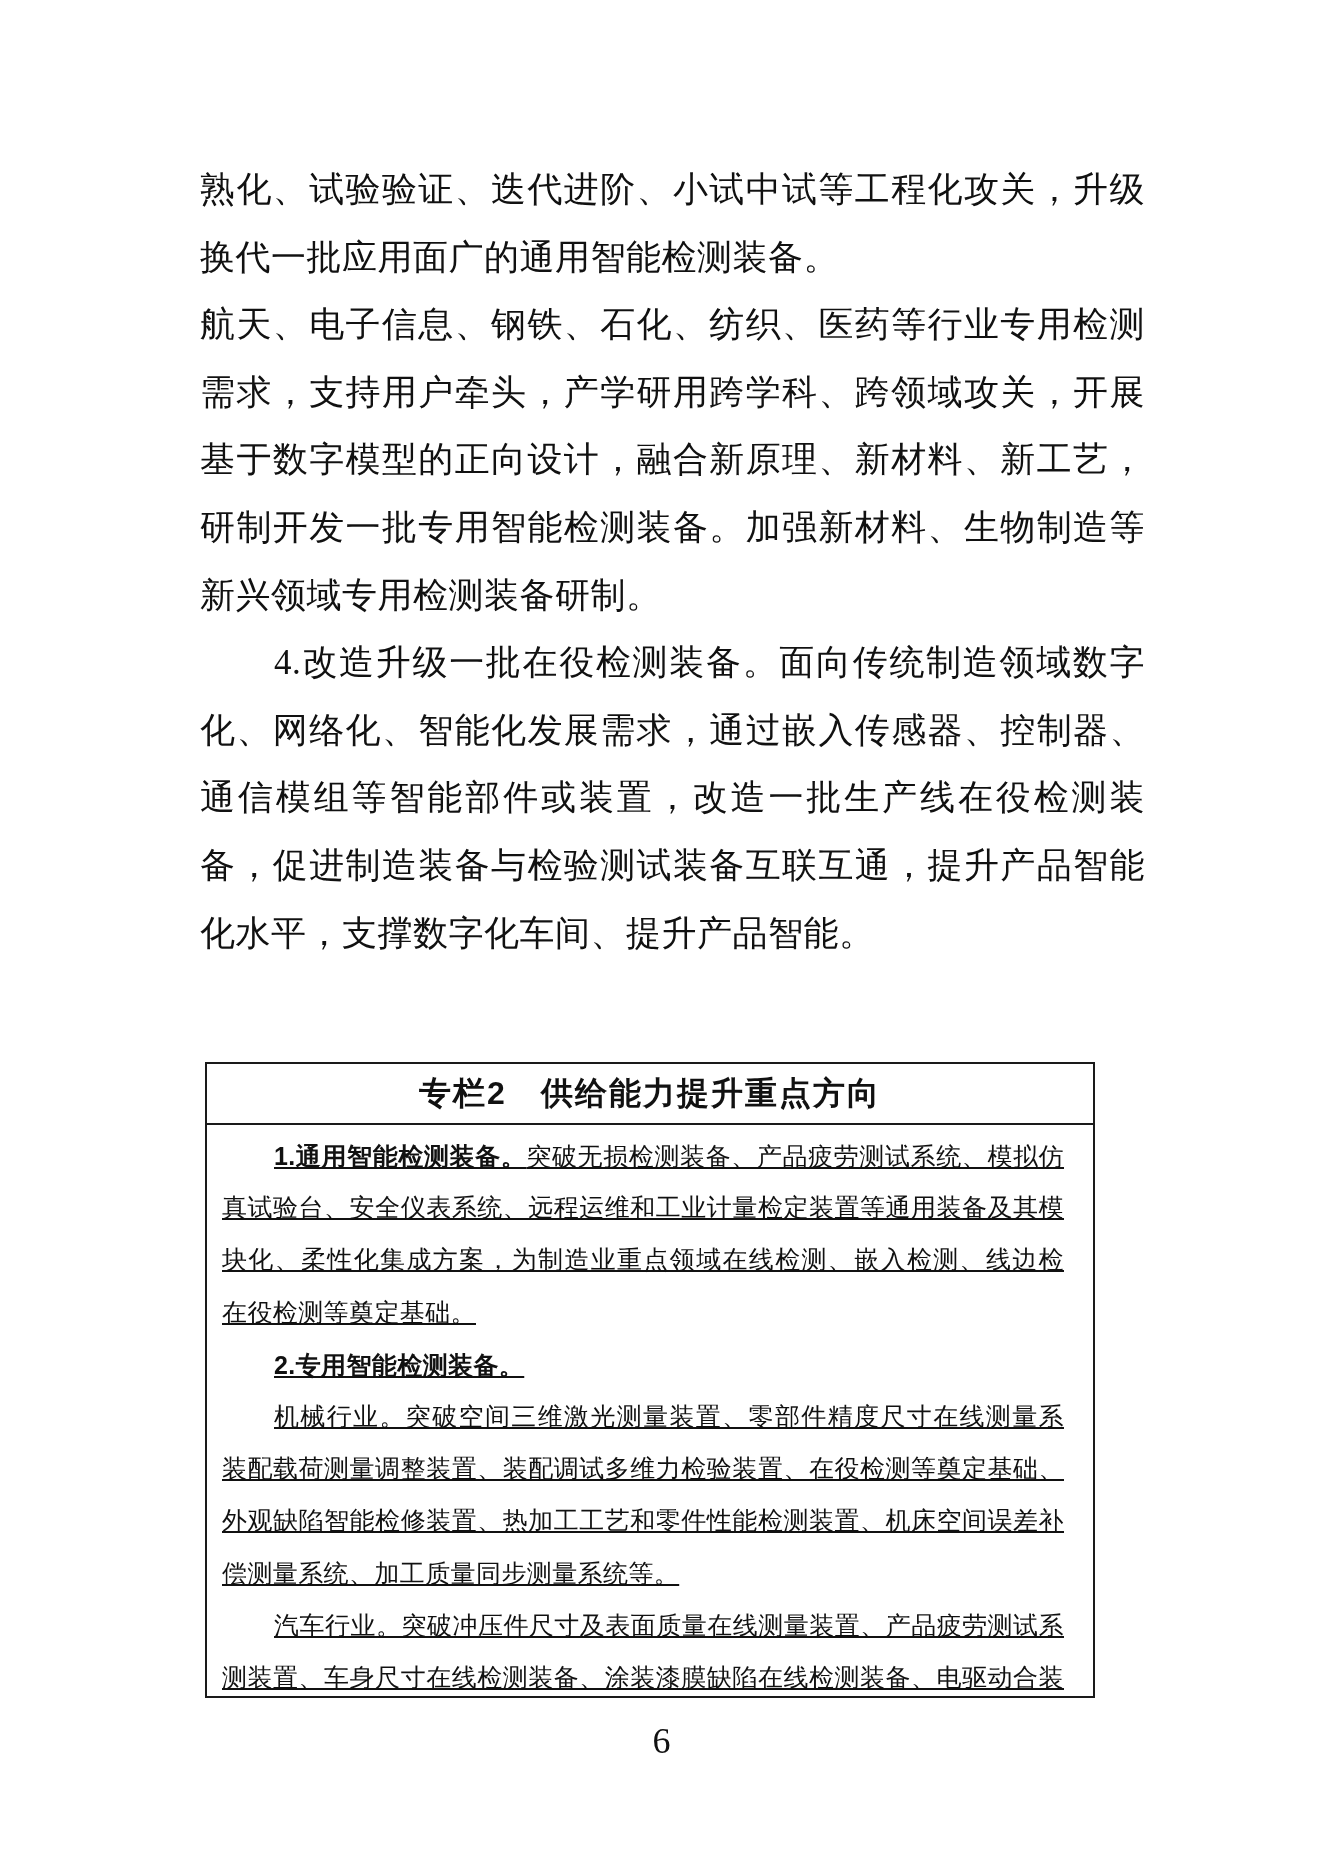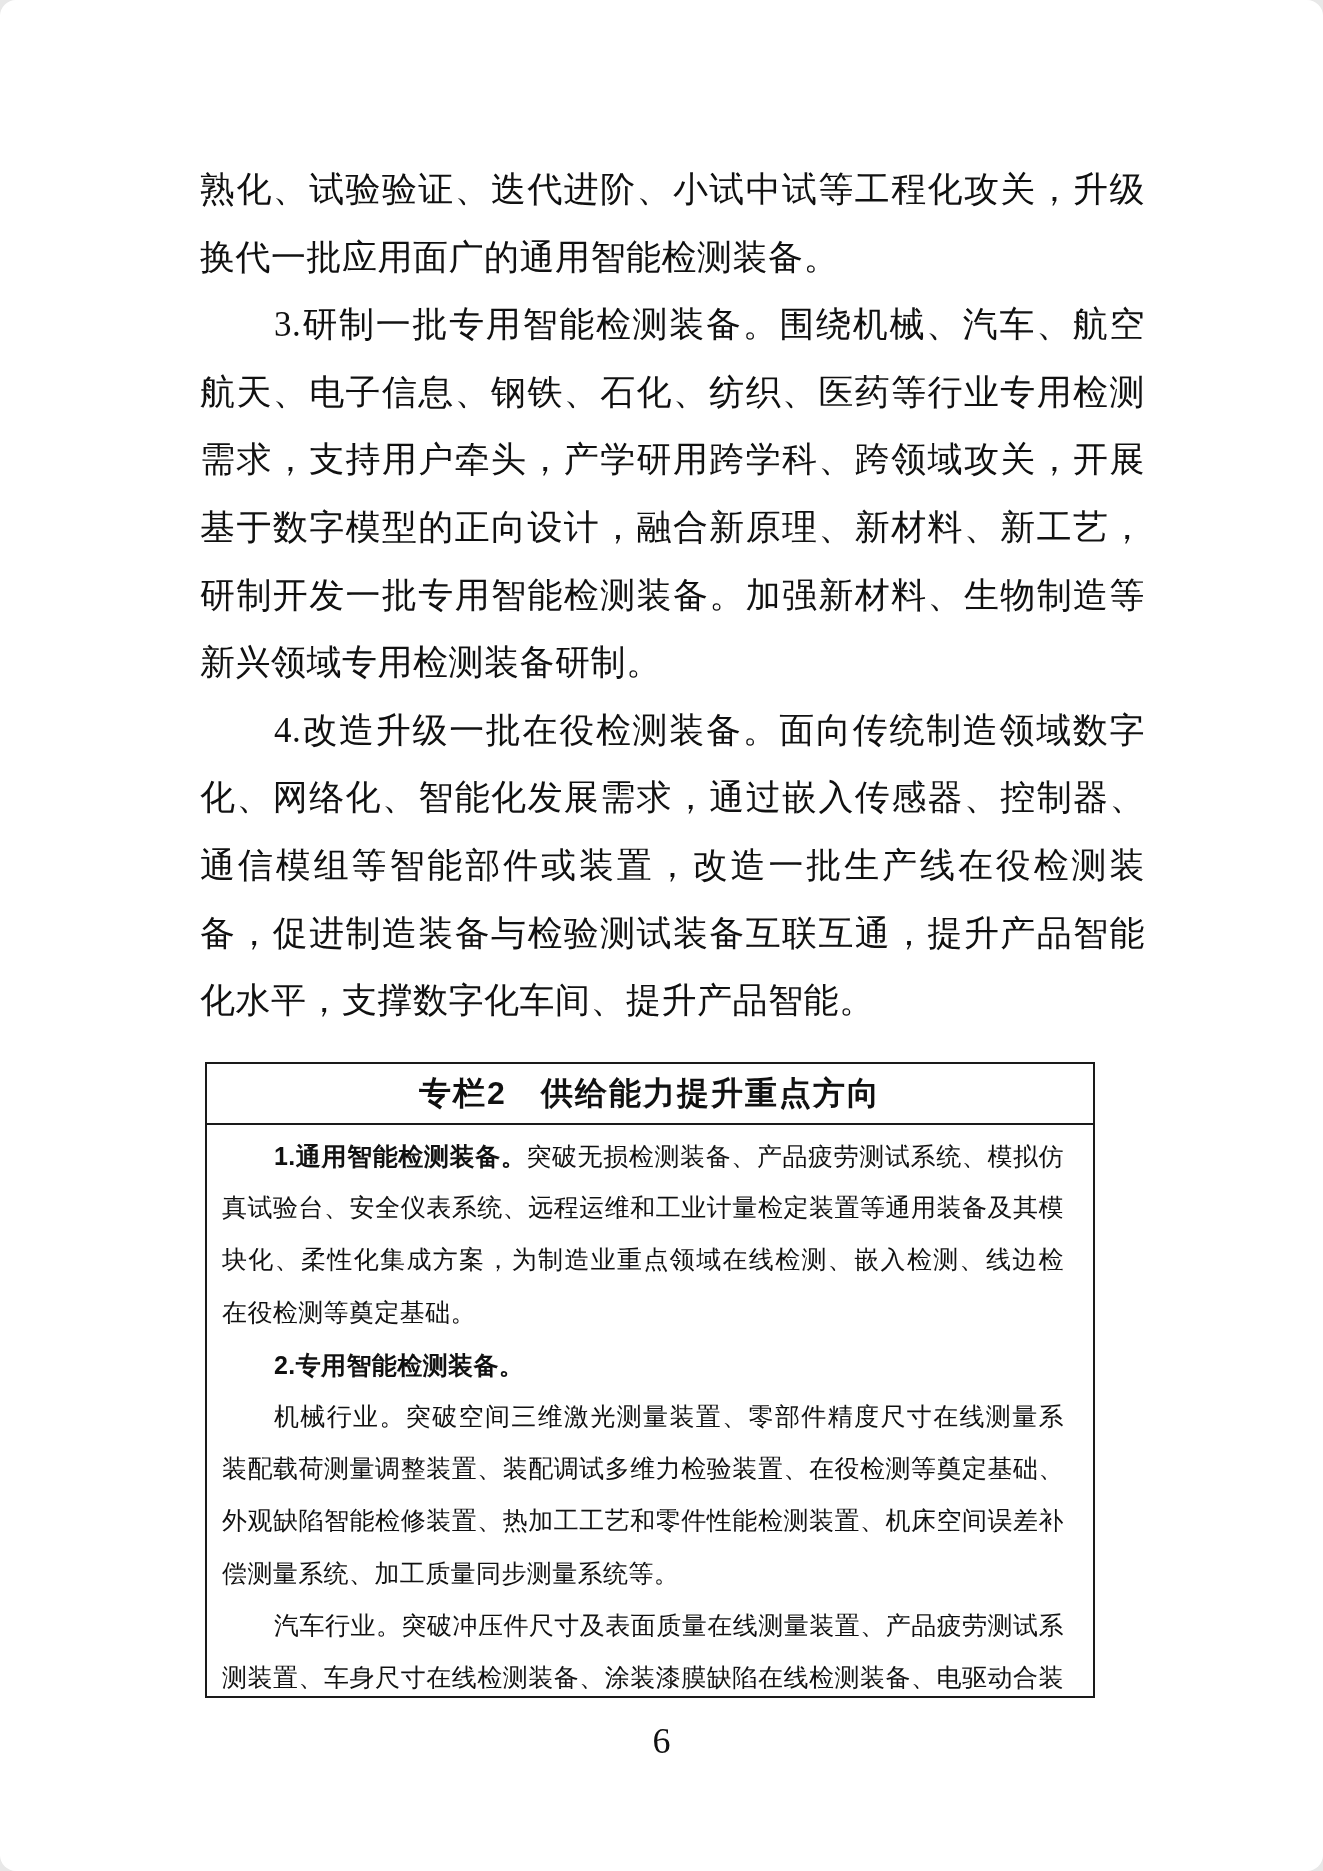--- a/index.html
+++ b/index.html
@@ -9,21 +9,20 @@
   }
   .page {
     position: relative;
     width: 1323px;
     height: 1871px;
     margin: 0 auto;
     background: #ffffff;
     color: #111111;
     font-family: "Liberation Serif", "DejaVu Serif", serif;
     overflow: hidden;
-    border-radius: 16px;
   }
   
   .body-text {
     position: absolute;
     left: 200px;
     top: 156px;
     width: 945px;
   }
   .bline {
     font-size: 35px;
@@ -59,20 +58,21 @@
     display: flex;
     align-items: center;
     justify-content: center;
     font-family: "Liberation Sans", "DejaVu Sans", sans-serif;
     font-weight: bold;
     font-size: 32px;
     letter-spacing: 2px;
   }
   .box-body {
     padding: 5px 29px 0 15px;
+    text-decoration: underline;
   }
   .xline {
     font-size: 25px;
     line-height: 52.2px;
     height: 52.2px;
     overflow: hidden;
     text-align: justify;
     text-align-last: justify;
     text-justify: inter-character;
     letter-spacing: 0.4px;
@@ -99,21 +99,20 @@
   }
 </style>
 </head>
 <body>
 
 <div class="page">
 
   <div class="body-text">
     <div class="bline">熟化、试验验证、迭代进阶、小试中试等工程化攻关，升级</div>
     <div class="bline pend">换代一批应用面广的通用智能检测装备。</div>
-    <div class="bline indent2">3.研制一批专用智能检测装备。围绕机械、汽车、航空</div>
     <div class="bline">航天、电子信息、钢铁、石化、纺织、医药等行业专用检测</div>
     <div class="bline">需求，支持用户牵头，产学研用跨学科、跨领域攻关，开展</div>
     <div class="bline">基于数字模型的正向设计，融合新原理、新材料、新工艺，</div>
     <div class="bline">研制开发一批专用智能检测装备。加强新材料、生物制造等</div>
     <div class="bline pend">新兴领域专用检测装备研制。</div>
     <div class="bline indent2">4.改造升级一批在役检测装备。面向传统制造领域数字</div>
     <div class="bline">化、网络化、智能化发展需求，通过嵌入传感器、控制器、</div>
     <div class="bline">通信模组等智能部件或装置，改造一批生产线在役检测装</div>
     <div class="bline">备，促进制造装备与检验测试装备互联互通，提升产品智能</div>
     <div class="bline pend">化水平，支撑数字化车间、提升产品智能。</div>

